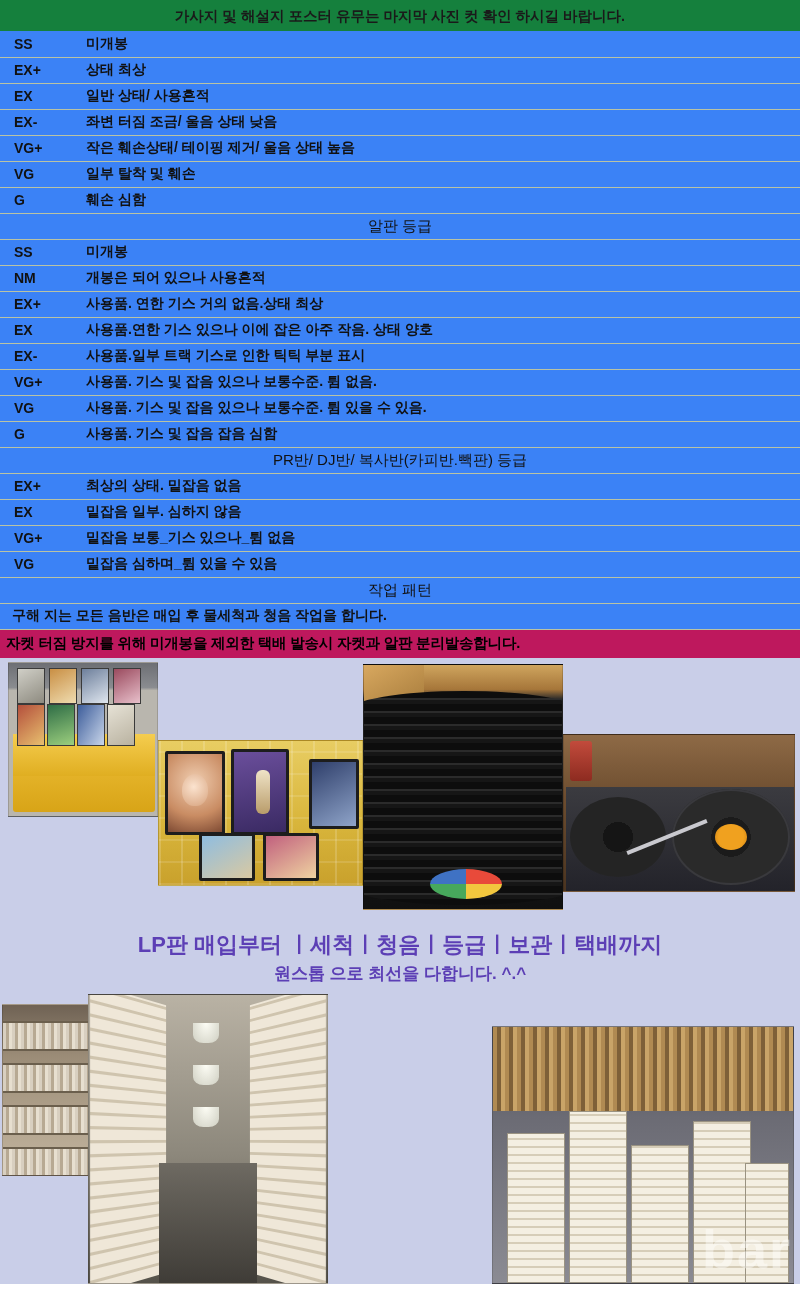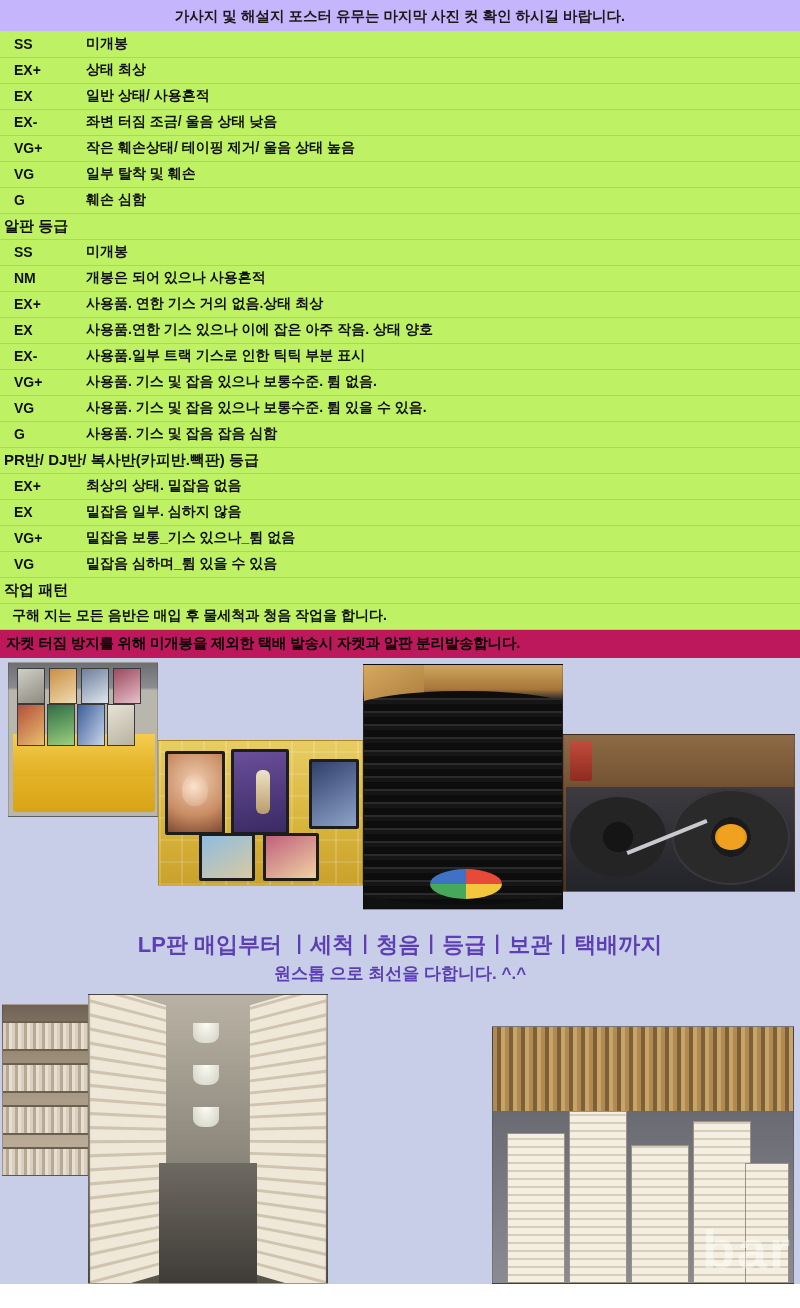--- a/index.html
+++ b/index.html
@@ -12,35 +12,35 @@
     overflow: hidden;
   }
   .page {
     position: relative;
     width: 800px;
     height: 1308px;
   }
 
   
   .notice {
-    background: #c4b5fd;
+    background: #15803d;
     text-align: center;
     font-size: 14.5px;
     font-weight: bold;
     color: #1a1a1a;
     padding: 5px 0 4px 0;
     line-height: 1.55;
   }
   .notice div { white-space: nowrap; }
 
   
   .grade-table {
     width: 100%;
     border-collapse: collapse;
-    background: #bef264;
+    background: #3b82f6;
   }
   .grade-table tr { height: 26px; }
   .grade-table td {
     border-bottom: 1px solid #b9c3a4;
     font-size: 14px;
     font-weight: bold;
     color: #111;
     padding: 1px 4px 2px 4px;
     vertical-align: middle;
   }
@@ -51,22 +51,23 @@
   }
   .grade-table td.desc {
     padding-left: 8px;
     white-space: nowrap;
   }
   .full-row td {
     padding-left: 12px;
     white-space: nowrap;
   }
   .section-head td {
+    text-align: center;
     font-size: 15px;
-    font-weight: bold;
+    font-weight: normal;
     padding-top: 3px;
     padding-bottom: 3px;
   }
   .banner {
     background: #be185d;
     color: #000;
     font-size: 14.5px;
     font-weight: bold;
     padding: 4px 6px 5px 6px;
     white-space: nowrap;

